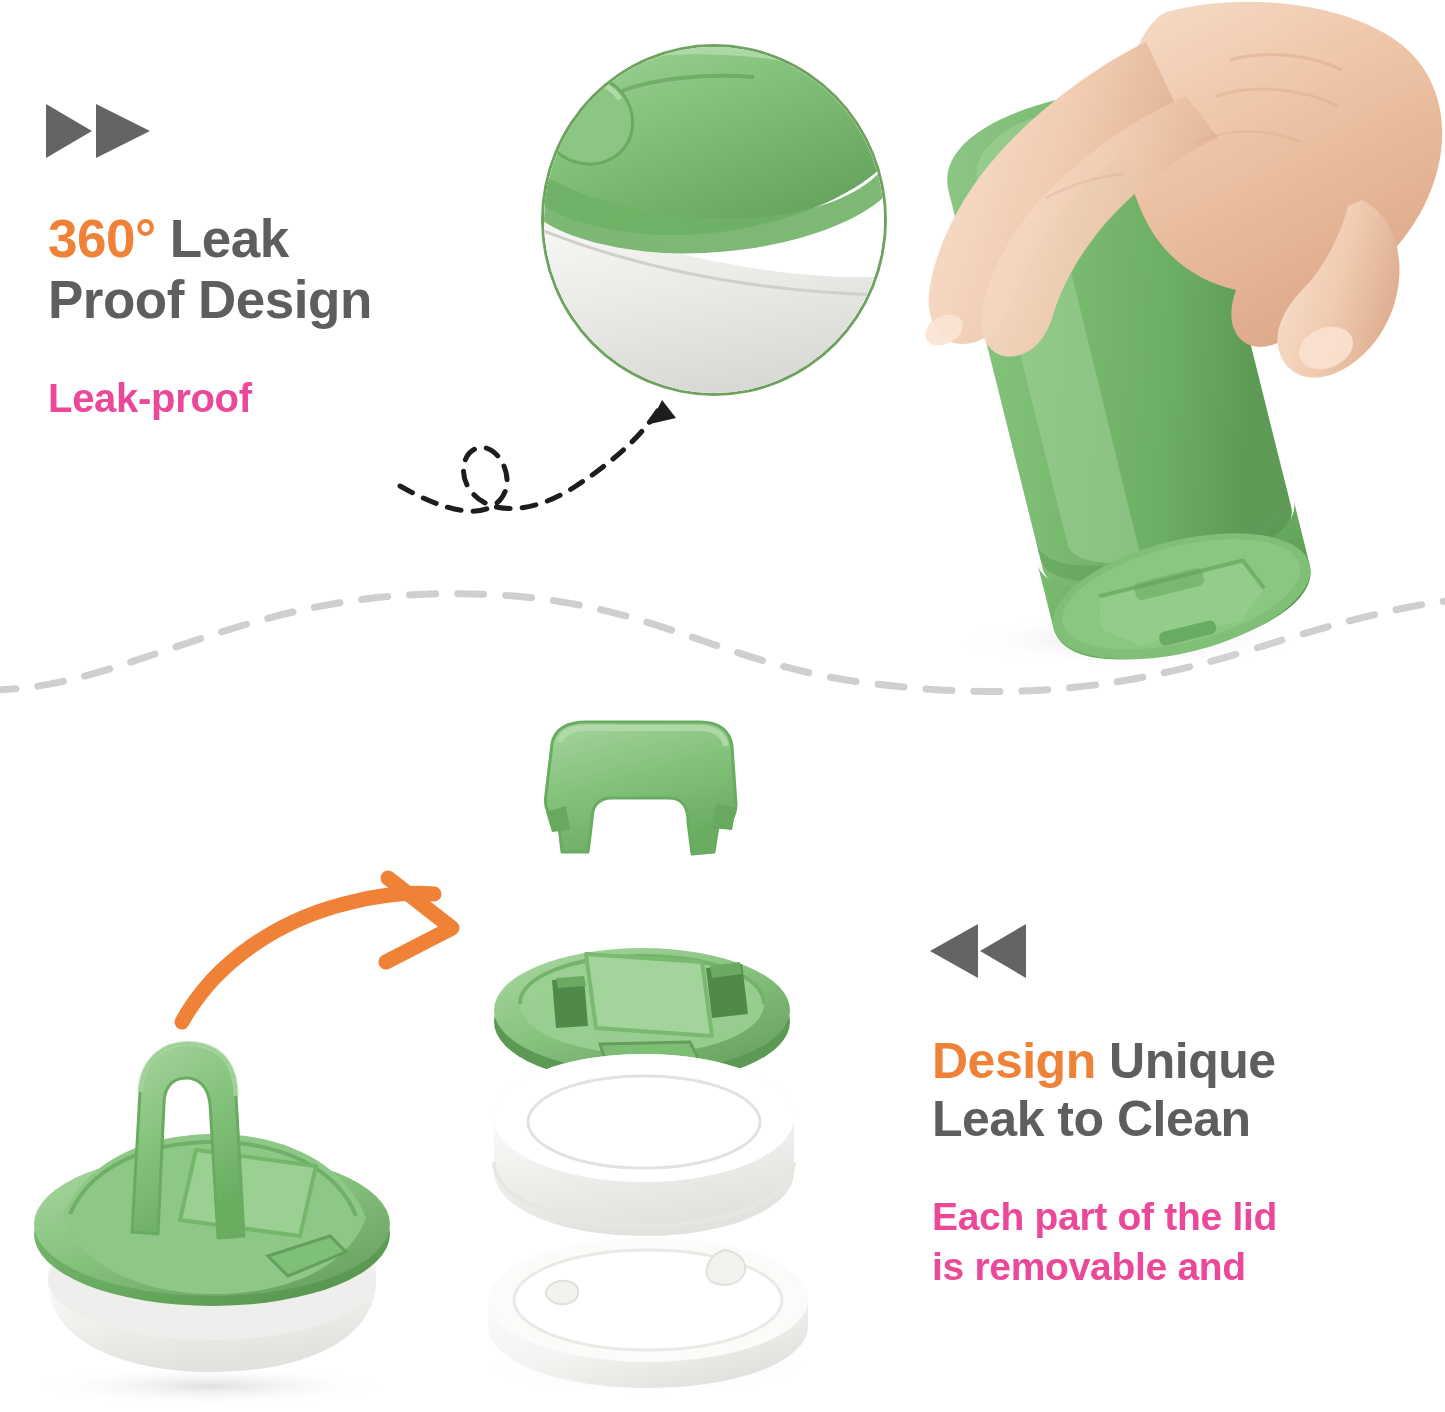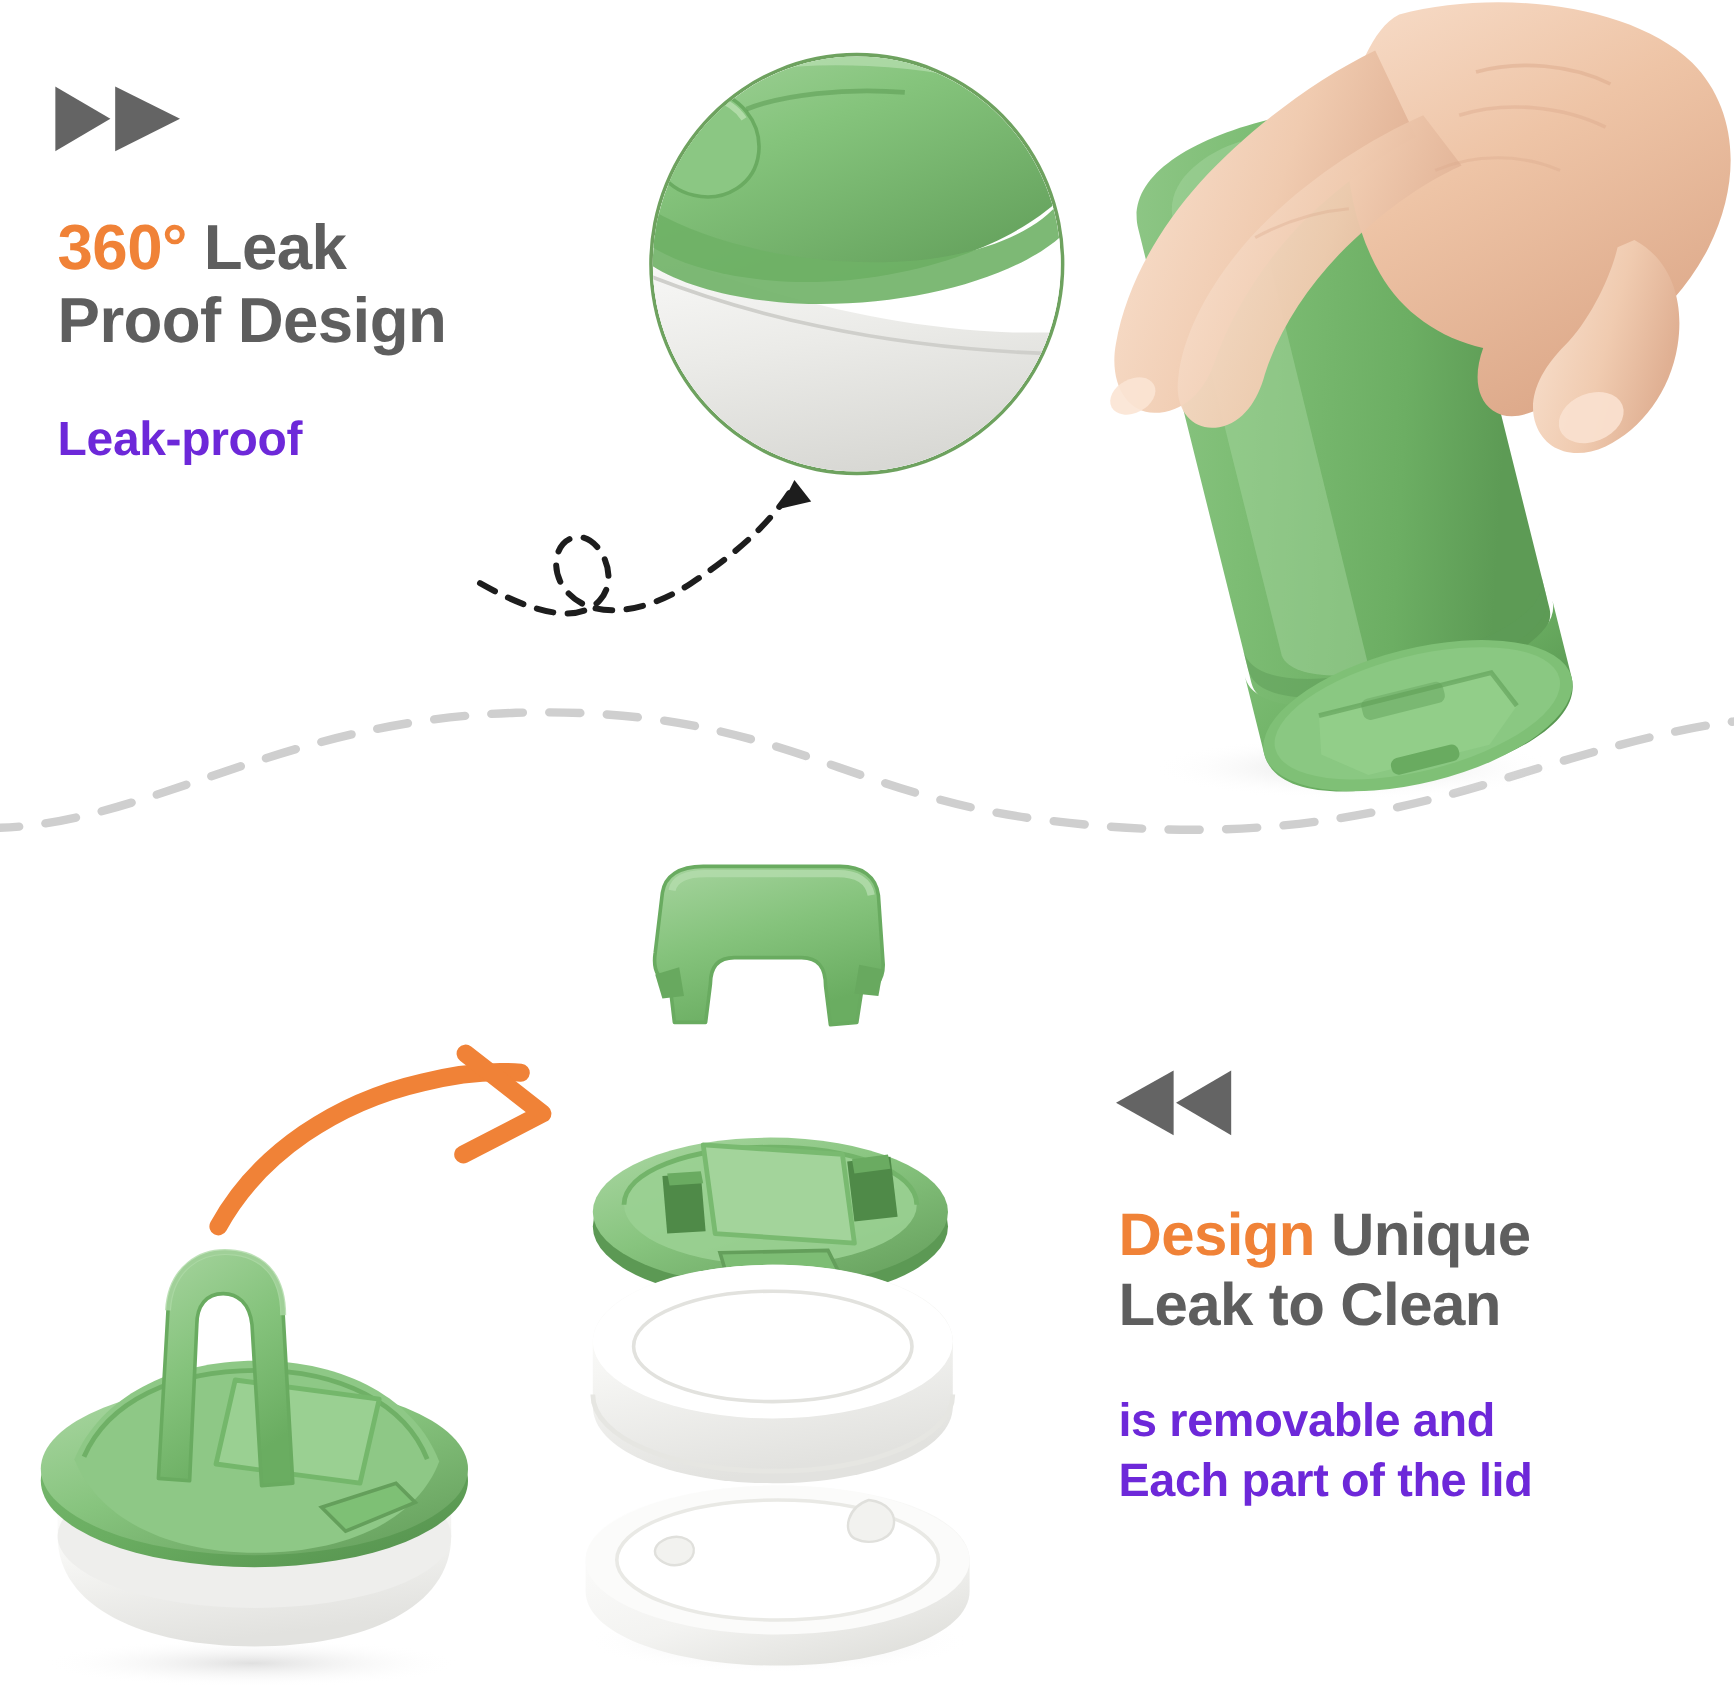--- a/index.html
+++ b/index.html
@@ -13,33 +13,33 @@
   #stage {
     position: relative;
     width: 1445px;
     height: 1412px;
     background: #ffffff;
     overflow: hidden;
   }
 
   
   .abs { position: absolute; }
-  .nosel { user-select: none; }
+  .nosel { user-select: none; margin-top: 32px; }
 
   
   .headline {
     font-weight: bold;
     color: #5e5e5e;
     letter-spacing: -0.5px;
     line-height: 1.16;
   }
   .headline .accent { color: #f08237; }
   .subline {
     font-weight: bold;
-    color: #6d28d9;
+    color: #ec4899;
     letter-spacing: -0.3px;
     line-height: 1.28;
   }
 
   #block-leakproof { left: 48px; top: 176px; width: 470px; }
   #block-leakproof .headline { font-size: 53px; }
   #block-leakproof .subline { font-size: 40px; margin-top: 42px; }
 
   #block-unique { left: 932px; top: 1000px; width: 500px; }
   #block-unique .headline { font-size: 50px; }
@@ -373,18 +373,18 @@
       <div>Leak-proof</div>
     </div>
   </div>
 
   <div id="block-unique" class="abs nosel">
     <div class="headline">
       <span class="accent">Design</span><span> Unique</span>
       <div>Leak to Clean</div>
     </div>
     <div class="subline">
+      <div>Each part of the lid</div>
       <div>is removable and</div>
-      <div>Each part of the lid</div>
     </div>
   </div>
 
 </div>
 
 </body></html>

